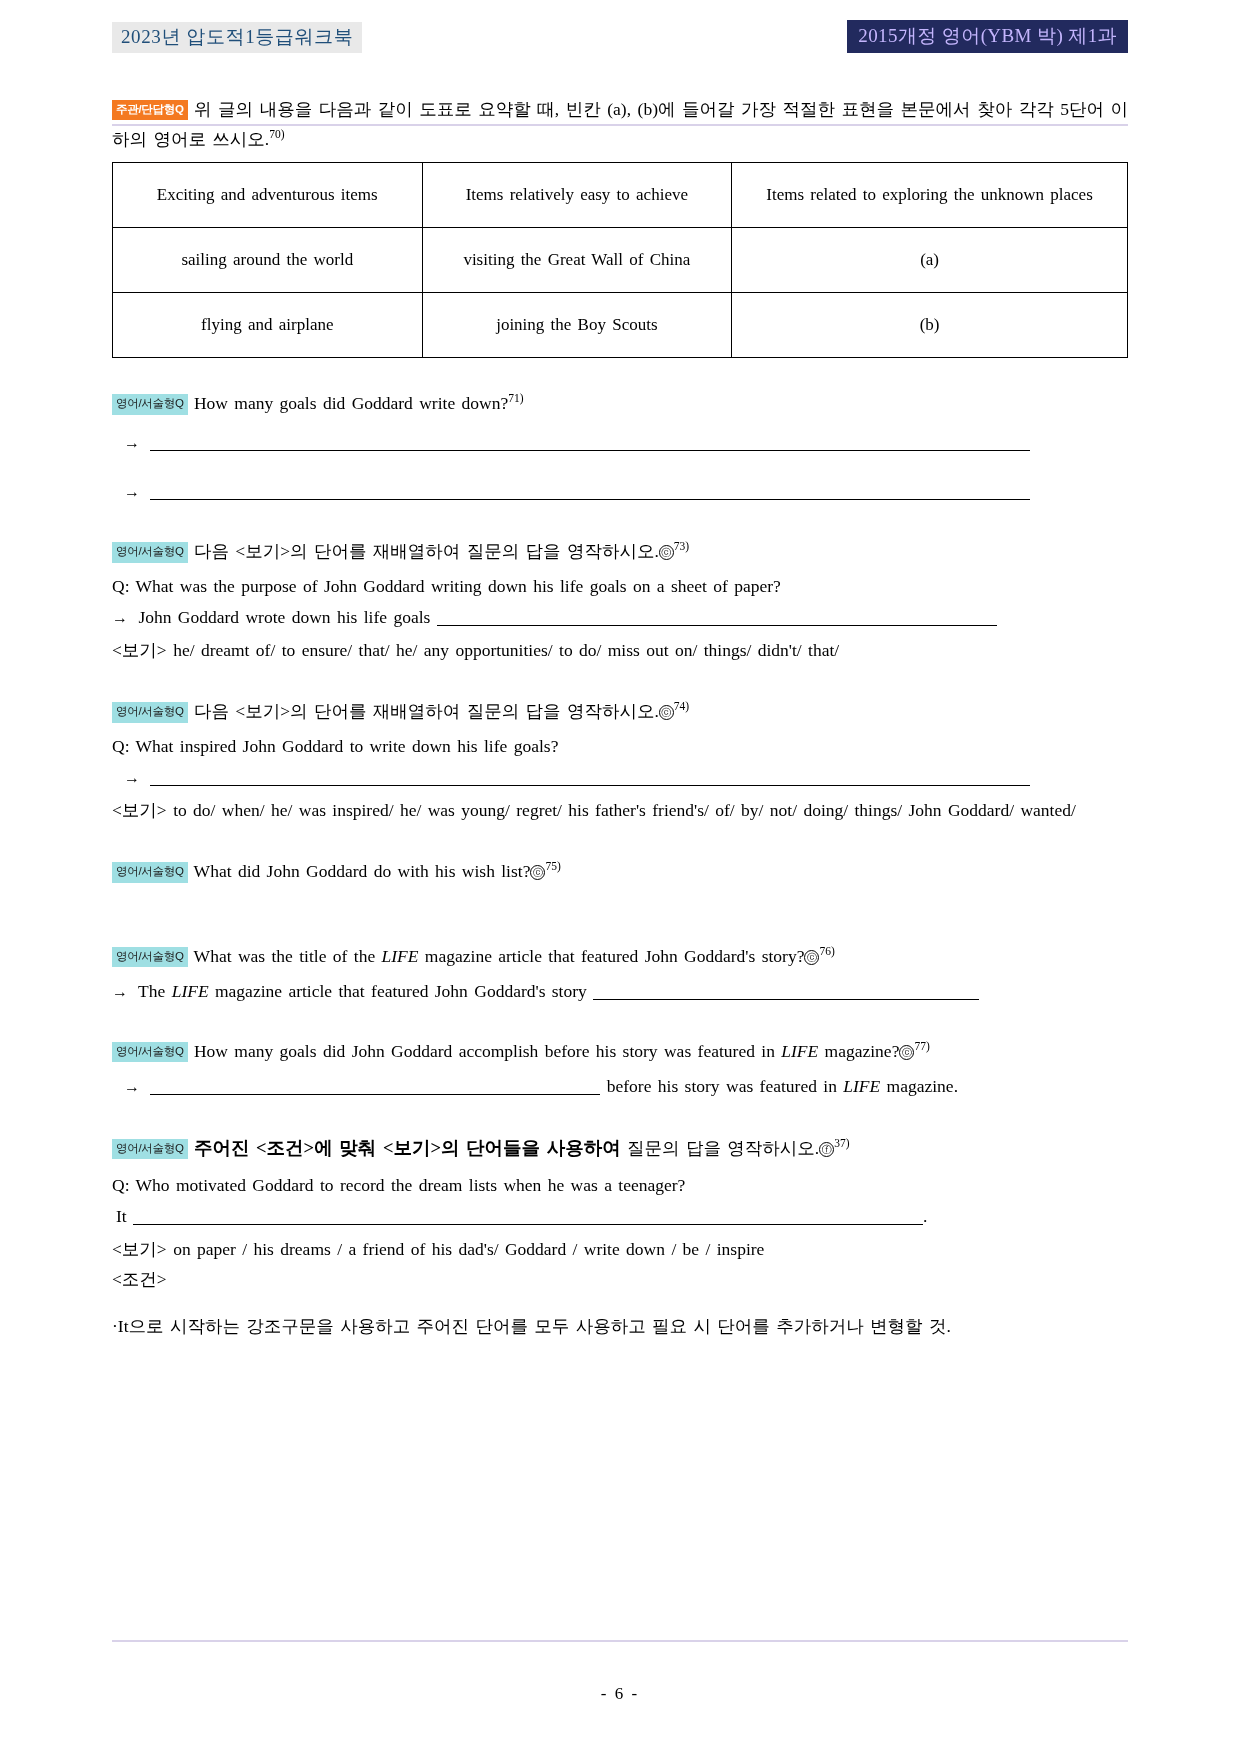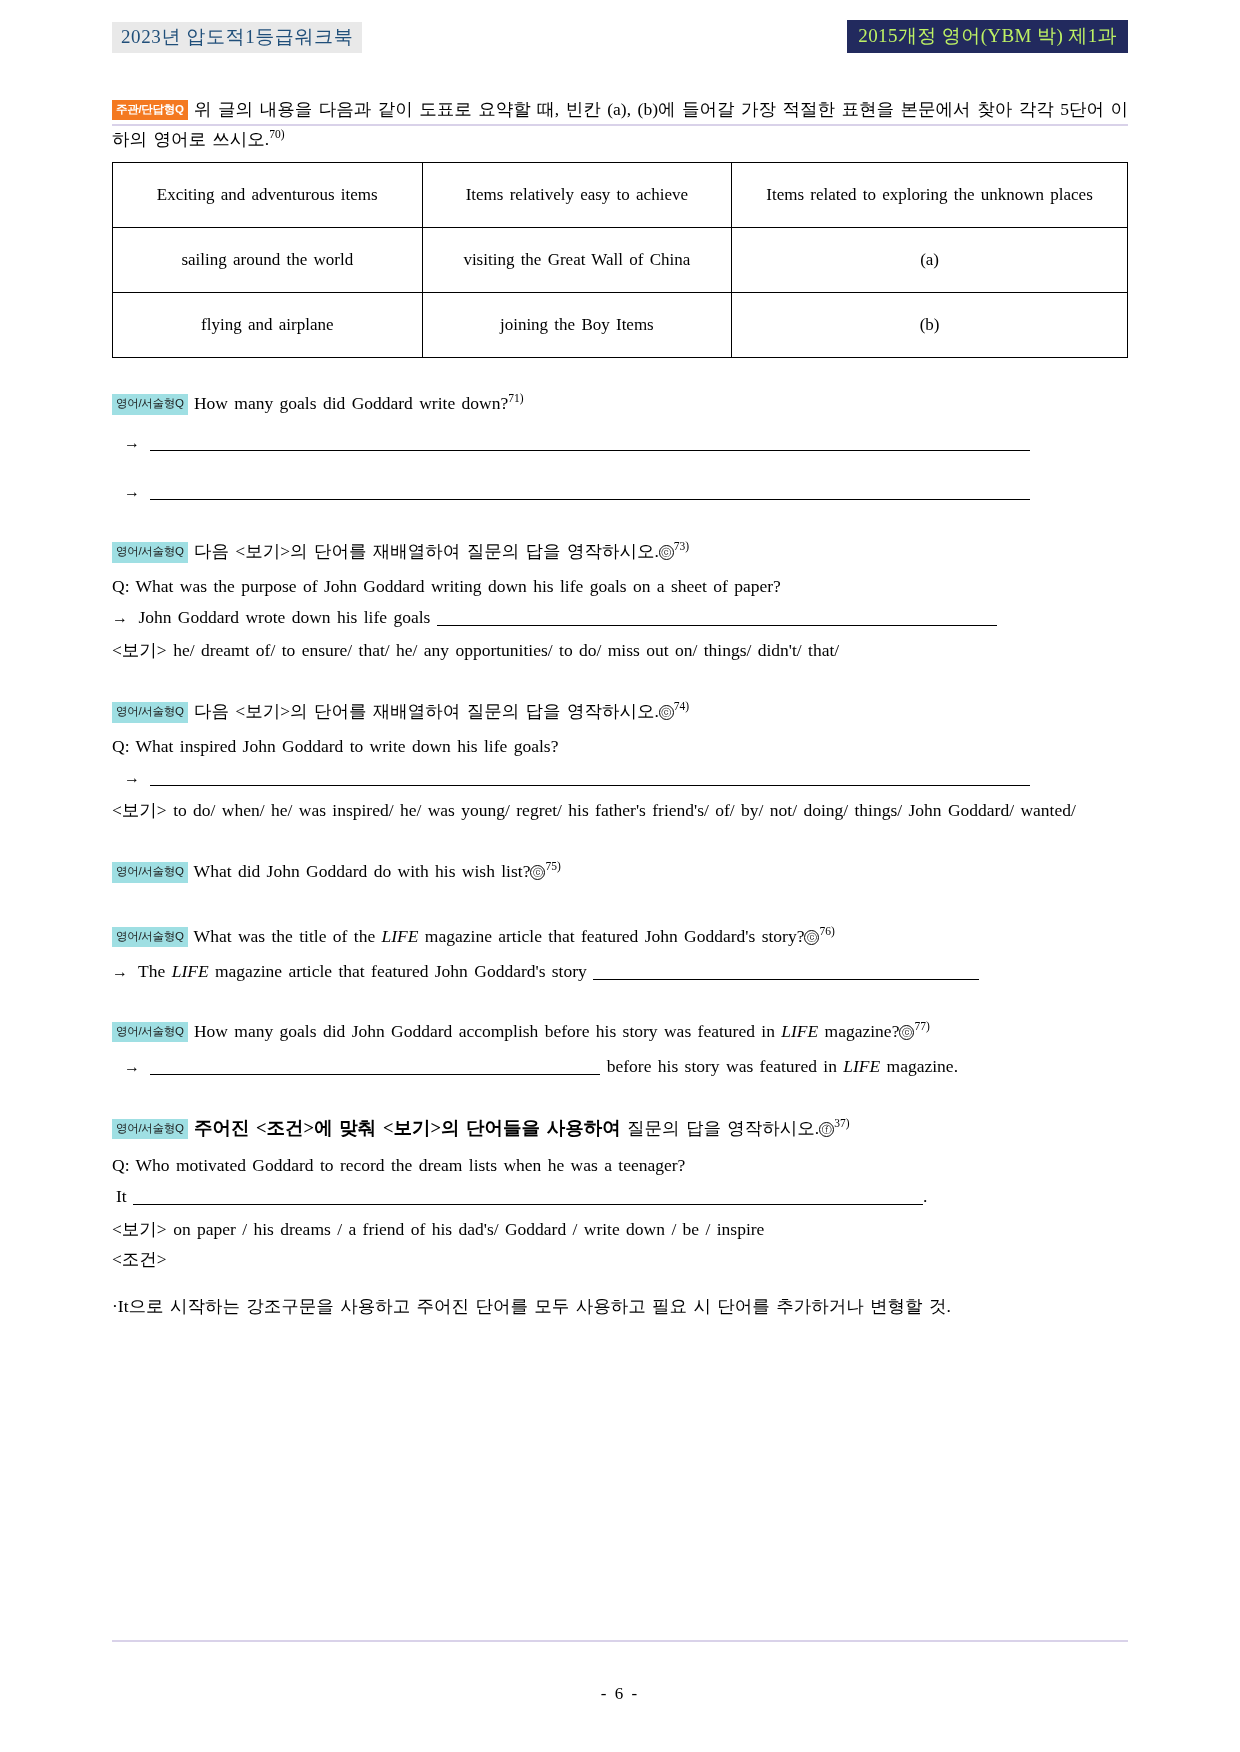--- a/index.html
+++ b/index.html
@@ -39,21 +39,21 @@
     font-size: 19px;
     letter-spacing: 0.6px;
     padding: 4px 9px 5px 9px;
     line-height: 1.15;
   }
   .hdr-right {
     position: absolute;
     right: 0;
     top: 20px;
     background: #222a5e;
-    color: #bef264;
+    color: #c4b5fd;
     font-size: 19px;
     letter-spacing: 0.4px;
     padding: 5px 11px 6px 11px;
     line-height: 1.15;
   }
   .hdr-rule {
     position: absolute;
     left: 112px;
     right: 112px;
     top: 124px;
@@ -178,21 +178,21 @@
           <td>Items relatively easy to achieve</td>
           <td>Items related to exploring the unknown places</td>
         </tr>
         <tr>
           <td>sailing around the world</td>
           <td>visiting the Great Wall of China</td>
           <td>(a)</td>
         </tr>
         <tr>
           <td>flying and airplane</td>
-          <td>joining the Boy Items</td>
+          <td>joining the Boy Scouts</td>
           <td>(b)</td>
         </tr>
       </tbody>
     </table>
   </div>
 
   <div class="sec" style="margin-top:30px;">
     <div class="qline">
       <span class="badge badge-cyan">영어/서술형Q</span>
       <span class="eng">How many goals did Goddard write down?</span><sup>71)</sup>
@@ -247,21 +247,21 @@
     </div>
   </div>
 
   <div class="sec" style="margin-top:34px;">
     <div class="qline">
       <span class="badge badge-cyan">영어/서술형Q</span>
       <span class="eng">What did John Goddard do with his wish list?</span><span class="circ">ⓒ</span><sup>75)</sup>
     </div>
   </div>
 
-  <div class="sec" style="margin-top:34px;">
+  <div class="sec" style="margin-top:54px;">
     <div class="qline">
       <span class="badge badge-cyan">영어/서술형Q</span>
       <span class="eng">What was the title of the </span><i>LIFE</i><span class="eng"> magazine article that featured John Goddard's story?</span><span class="circ">ⓒ</span><sup>76)</sup>
     </div>
     <div class="ansrow">
       <span class="arrow">→</span>
       <span class="eng">The </span><i>LIFE</i><span class="eng"> magazine article that featured John Goddard's story</span>
       <span class="blank" style="width:386px;"></span>
     </div>
   </div>

